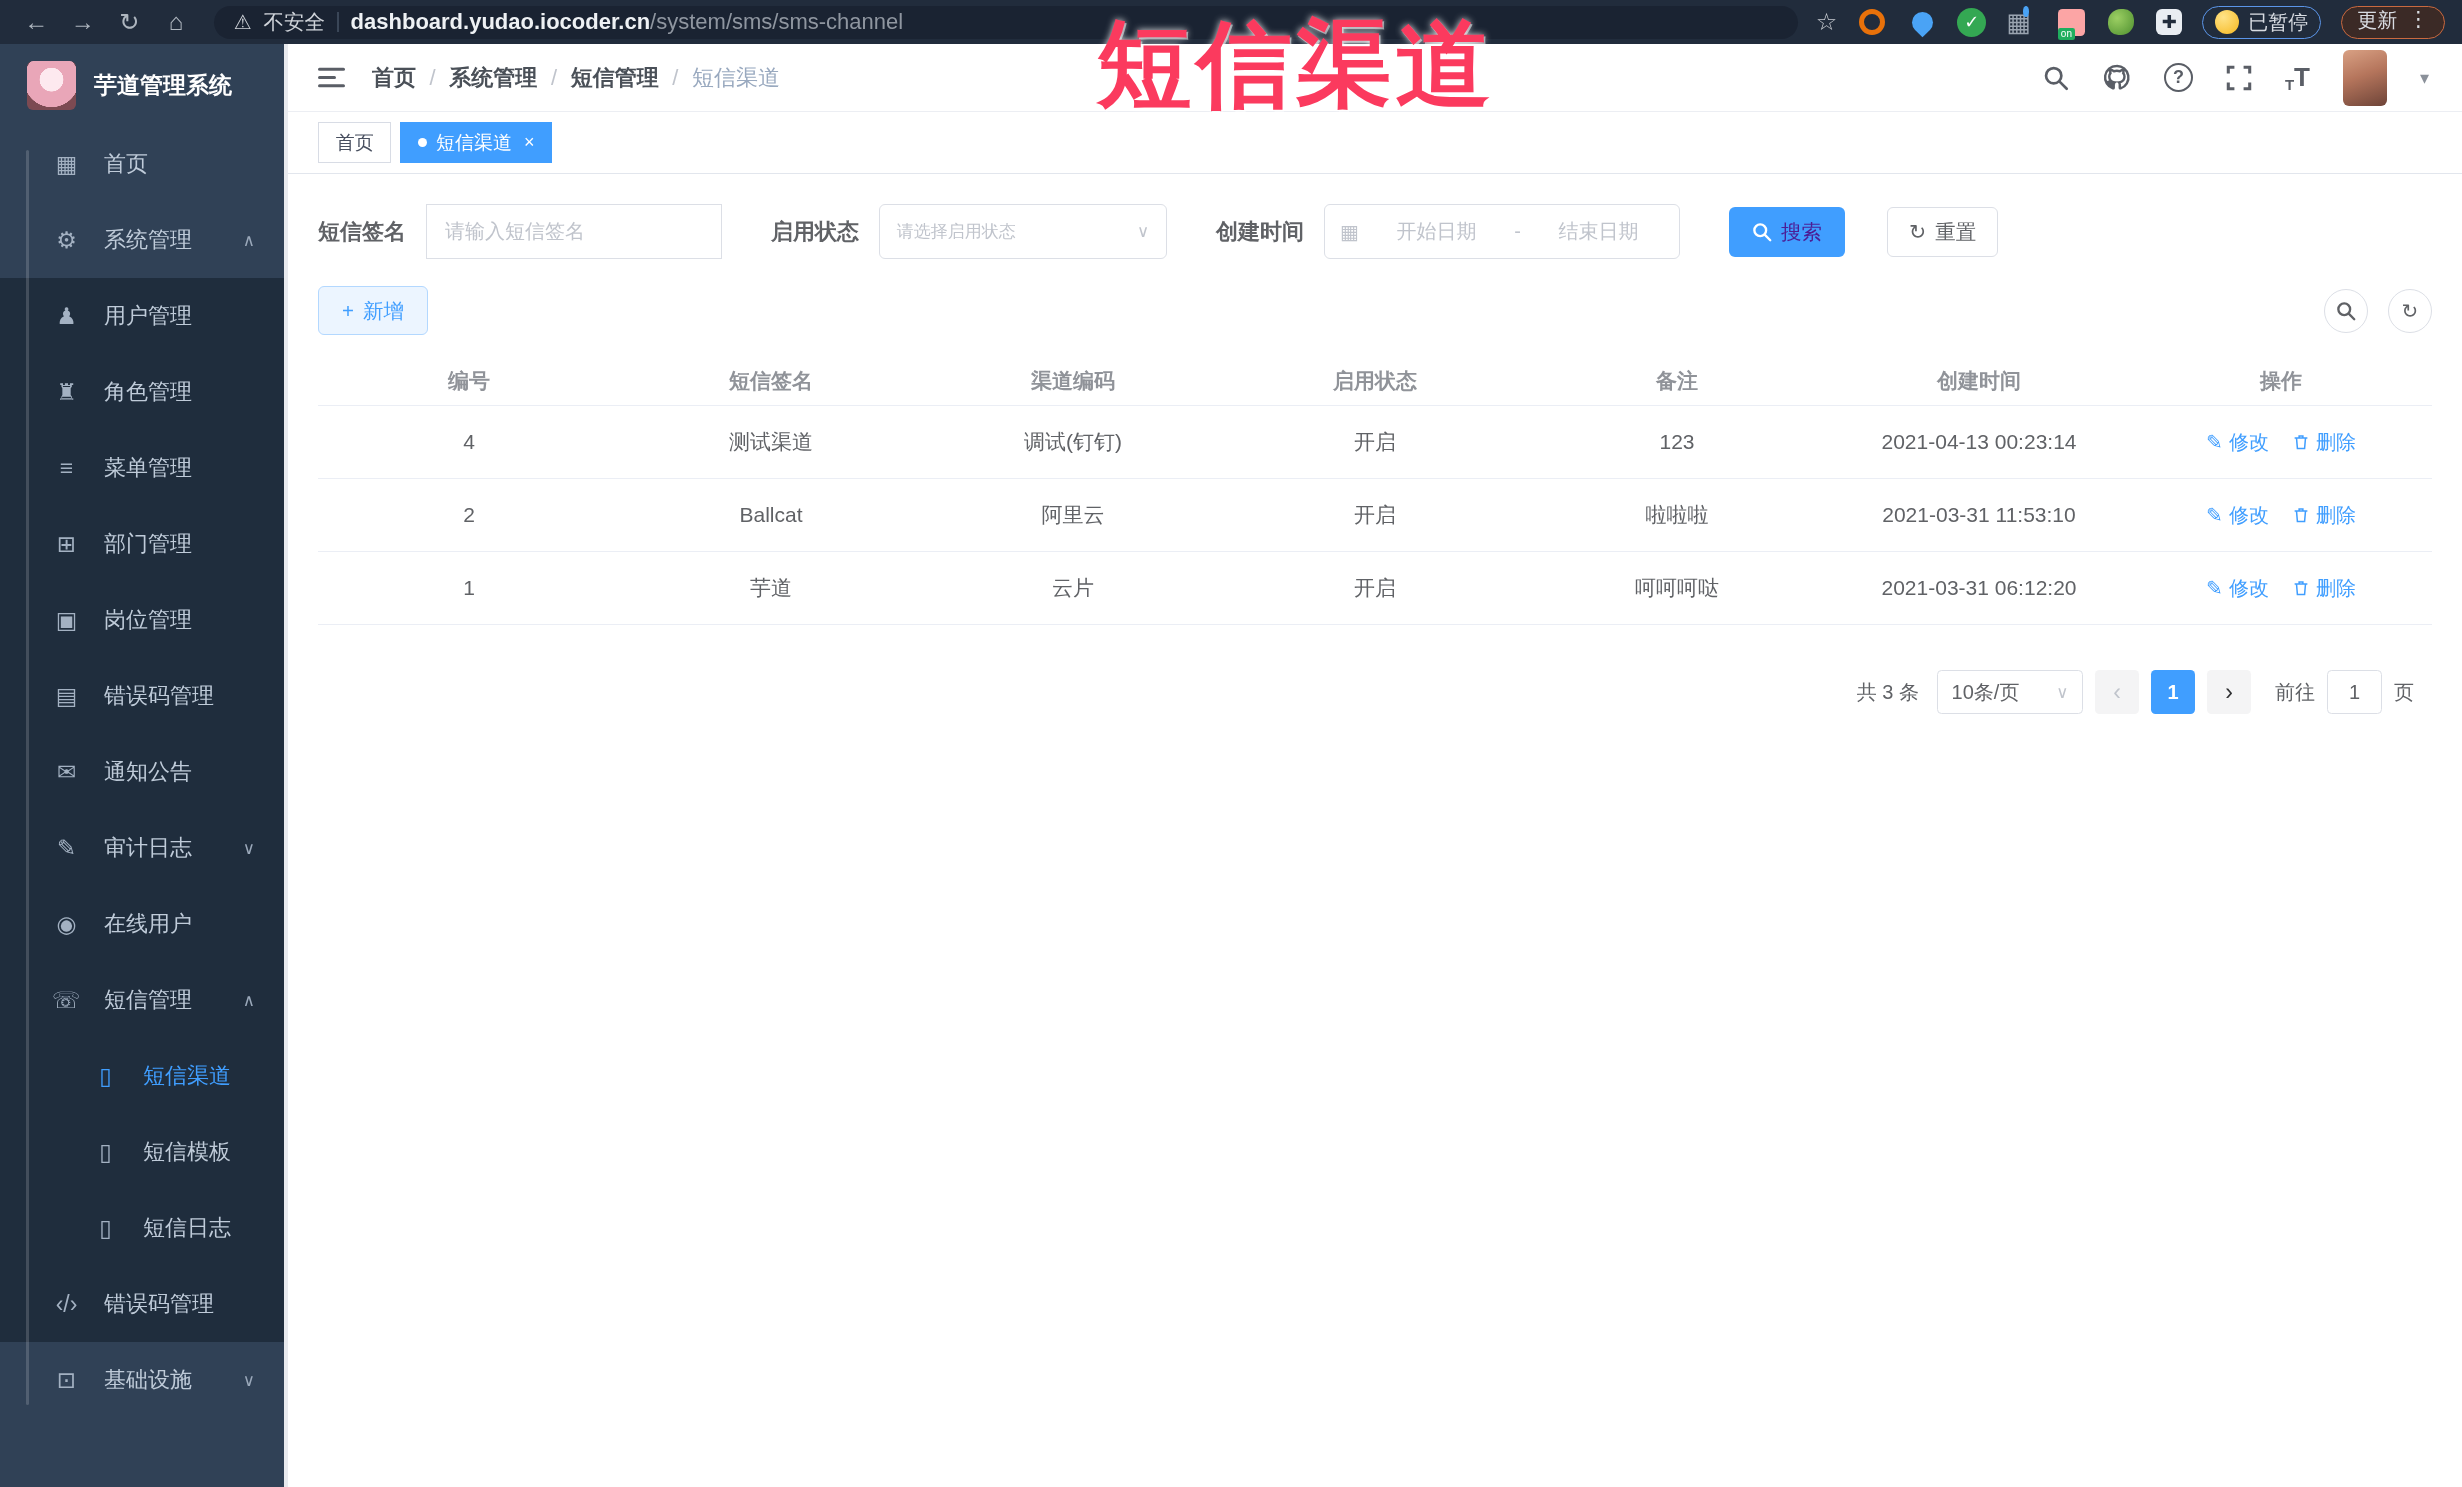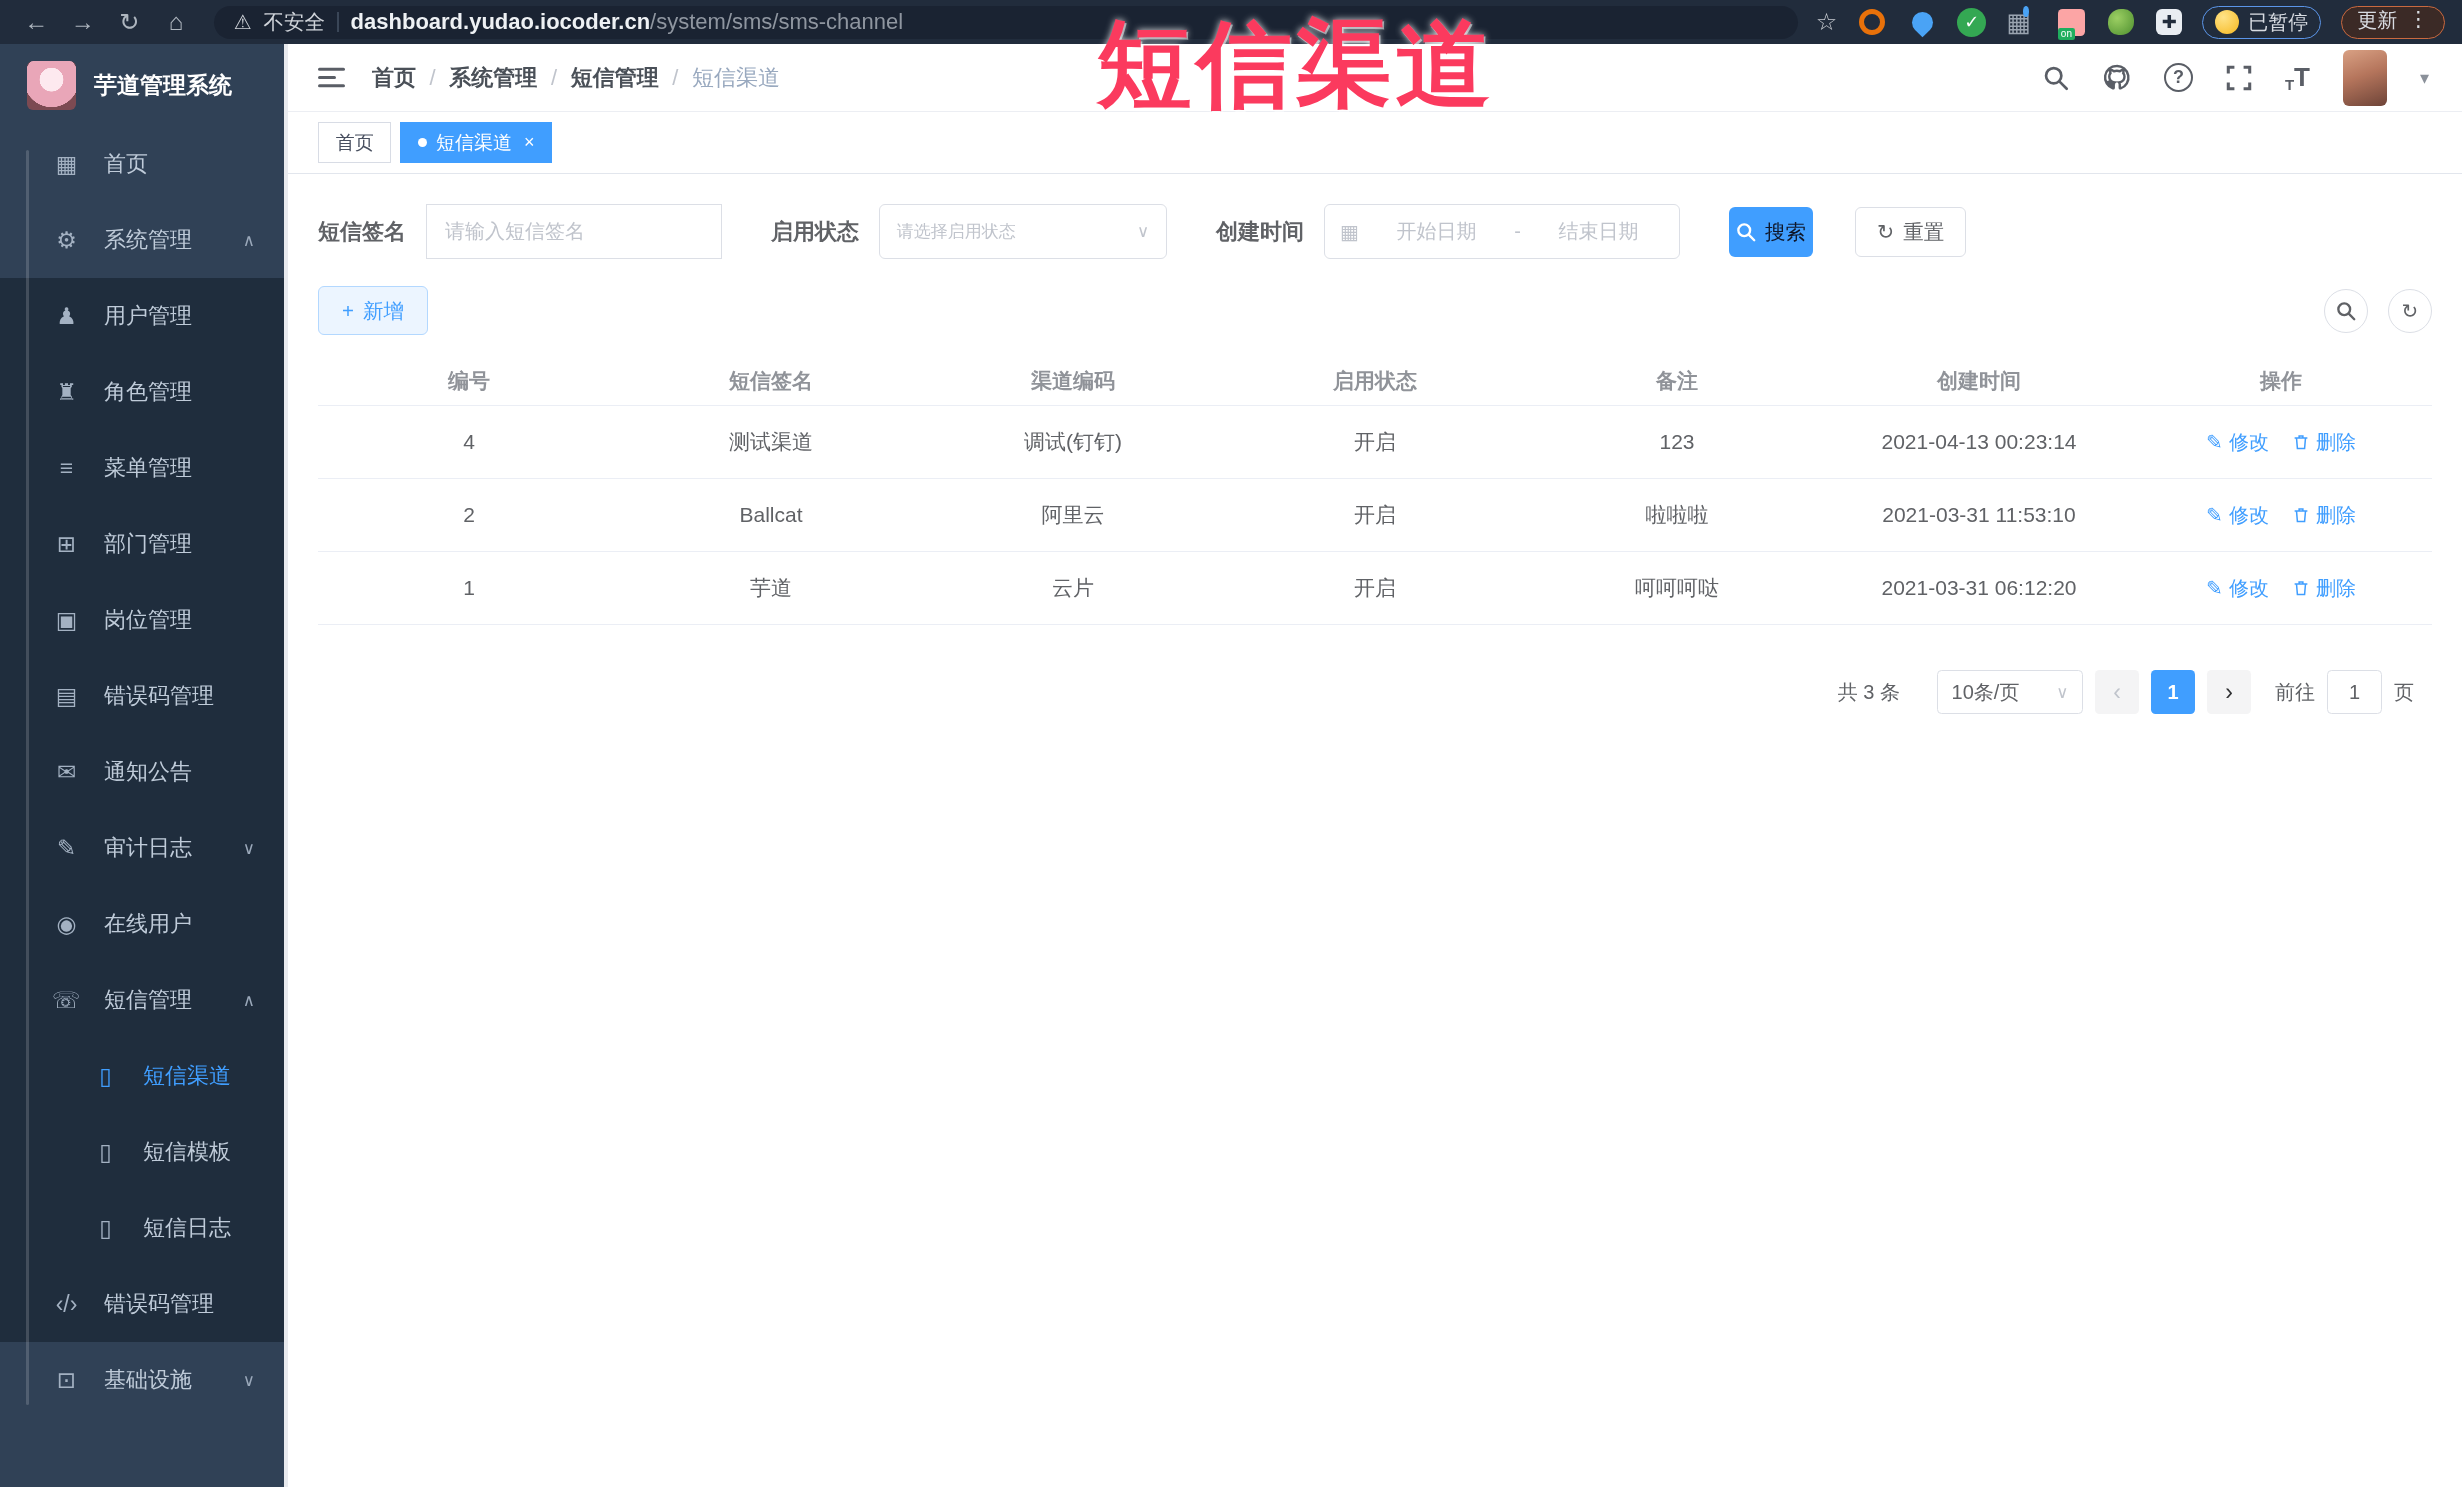--- a/index.html
+++ b/index.html
@@ -81,37 +81,37 @@
   .sign-inp{width:296px;}
   .sel{width:288px;height:55px;border:1.5px solid #dcdfe6;border-radius:6px;display:flex;align-items:center;justify-content:space-between;padding:0 16.7px;cursor:pointer;}
   .sel-ph{color:#c0c4cc;font-size:17px;}
   .sel-caret{color:#c0c4cc;font-size:16.7px;}
   .daterange{width:356px;height:55px;border:1.5px solid #dcdfe6;border-radius:6px;display:flex;align-items:center;padding:0 15px;gap:12px;}
   .cal-ico{color:#c0c4cc;font-size:20px;}
   .d-ph{color:#c0c4cc;font-size:20px;flex:1;text-align:center;}
   .d-sep{color:#c0c4cc;font-size:20px;}
   .gap64{width:49px;flex-shrink:0;}
   .btn{height:50px;border-radius:6px;display:flex;align-items:center;gap:9px;font-size:20.5px;cursor:pointer;border:none;}
-  .btn-primary{background:#409EFF;color:#0f172a;padding:0 7px;margin-left:49px;}
+  .btn-primary{background:#409EFF;color:#4c1d95;padding:0 23px;margin-left:49px;}
   .btn-plain{background:#fff;color:#606266;border:1.5px solid #dcdfe6;padding:0 21px;margin-left:42px;}
 
   .toolbar{display:flex;align-items:center;margin-bottom:21px;}
   .btn-add{background:#ecf5ff;border:1.5px solid #b3d8ff;color:#409EFF;padding:0 23px;height:49px;}
   .toolbar-right{margin-left:auto;display:flex;gap:20px;}
   .circ-btn{width:44px;height:44px;border-radius:50%;border:1.5px solid #dcdfe6;display:flex;align-items:center;justify-content:center;color:#606266;cursor:pointer;font-size:20px;background:#fff;}
 
   .thead{display:flex;height:50px;align-items:center;border-bottom:1.5px solid #ebeef5;}
   .th{flex:1;text-align:center;color:#909399;font-weight:700;font-size:21px;}
   .tr{display:flex;height:73px;align-items:center;border-bottom:1.5px solid #ebeef5;font-size:21px;color:#606266;}
   .td{flex:1;text-align:center;}
   .td-actions{flex:1;display:flex;justify-content:center;gap:23px;}
   .alink{color:#409EFF;font-size:20px;display:flex;align-items:center;gap:6px;cursor:pointer;}
 
   .pager{margin-top:45px;display:flex;justify-content:flex-end;align-items:center;gap:12px;font-size:20px;color:#606266;padding-right:18px;}
-  .pg-total{margin-right:25px;}
+  .pg-total{margin-right:6px;}
   .pg-size{width:146px;height:44px;border:1.5px solid #dcdfe6;border-radius:4.5px;display:flex;align-items:center;justify-content:space-between;padding:0 13.6px;cursor:pointer;}
   .pg-btn{width:44px;height:44px;border-radius:4.5px;background:#f4f4f5;display:flex;align-items:center;justify-content:center;font-size:23px;cursor:pointer;}
   .pg-prev{color:#c0c4cc;}
   .pg-next{color:#303133;}
   .pg-cur{width:44px;height:44px;border-radius:4.5px;background:#409EFF;color:#fff;display:flex;align-items:center;justify-content:center;font-weight:700;cursor:pointer;}
   .pg-goto{margin-left:12px;}
   .pg-input{width:55px;height:44px;border:1.5px solid #dcdfe6;border-radius:4.5px;text-align:center;font-size:20px;color:#606266;outline:none;}
 
   
   .overlay-title{position:absolute;left:1097px;top:1.5px;font-size:95px;font-weight:700;color:#fb3a5e;letter-spacing:4.5px;z-index:99;text-shadow:0 0 7.6px rgba(255,255,255,0.85),1.5px 1.5px 0 rgba(255,255,255,0.5);pointer-events:none;}

